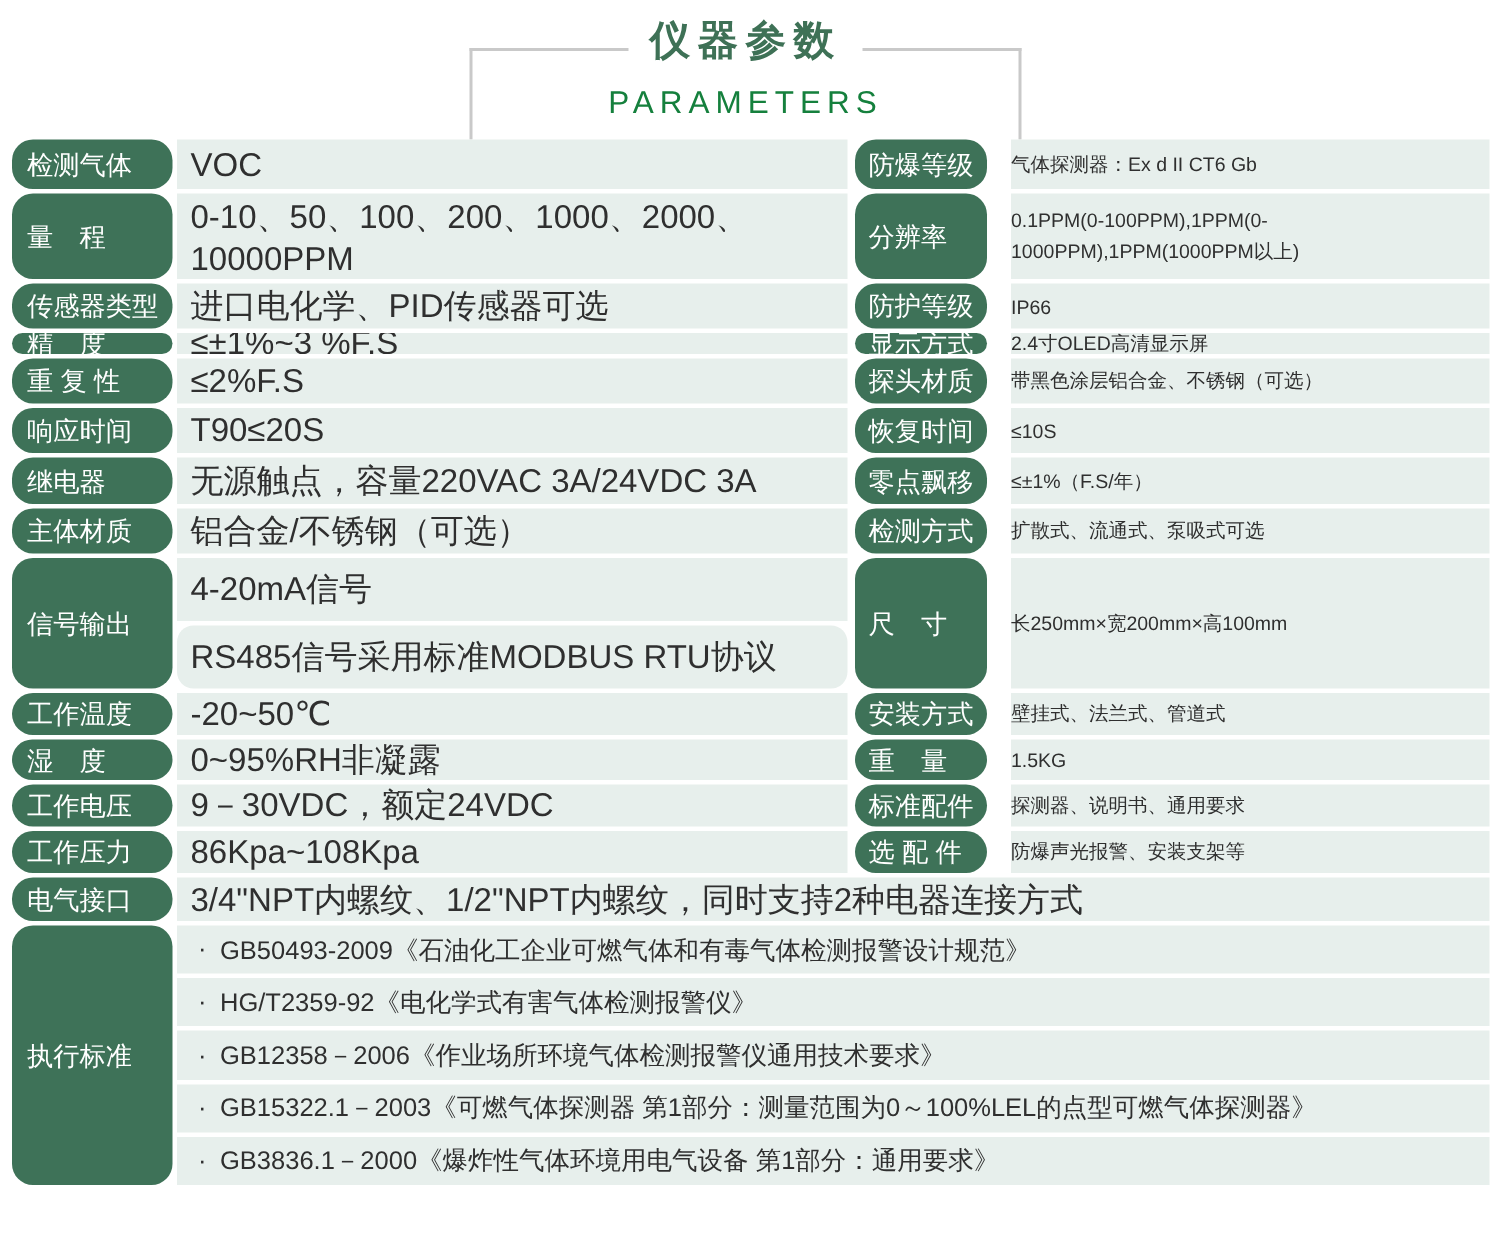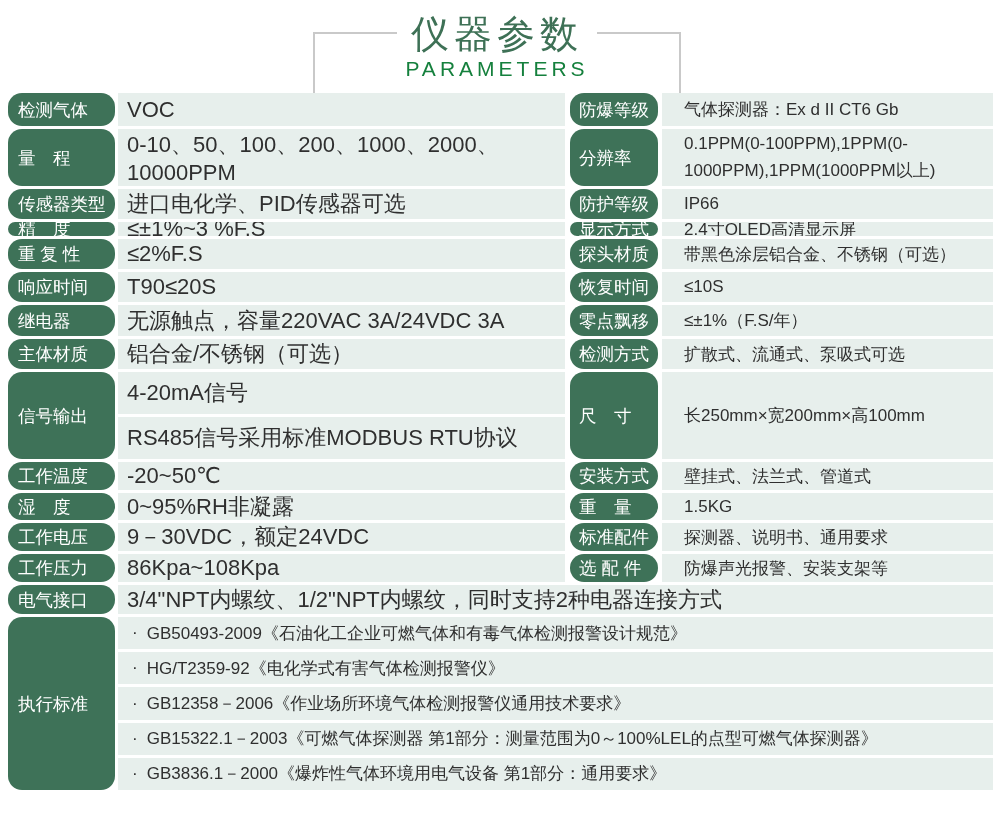--- a/index.html
+++ b/index.html
@@ -9,44 +9,44 @@
     font-family:"Liberation Sans","DejaVu Sans",sans-serif;
   }
   
   .title-box {
     position:absolute; left:313px; top:32px; width:368px; height:61px;
     border:2px solid #c9c9c9; border-bottom:none;
   }
   .title-main {
     position:absolute; top:-25px; left:50%; transform:translateX(-50%);
     background:#ffffff; padding:0 14px; white-space:nowrap;
-    font-size:38px; font-weight:normal; letter-spacing:5px; color:#3e7156;
+    font-size:27px; font-weight:bold; letter-spacing:5px; color:#3e7156;
   }
   .title-sub {
     text-align:center; margin-top:23px;
     font-size:21px; letter-spacing:4px; color:#15803d;
   }
   
   .spec-table { position:absolute; top:93px; left:8px; width:985px; }
   .row { display:flex; margin-bottom:3px; }
   .cell { display:flex; align-items:center; overflow:hidden; }
   .label {
     background:#3e7258; color:#ffffff; font-size:17.5px;
     flex-shrink:0;
     border-radius:14px;
   }
   .value { background:#e7efec; color:#2f2f2f; font-size:22px; }
   .left-label  { width:107px; padding-left:10px; }
   .left-value  { width:447px; margin-left:3px; padding-left:9px; }
   .right-label { width:88px;  margin-left:5px; padding-left:9px; }
-  .right-value { flex:1; margin-left:4px; padding-left:22px; font-size:17px; }
+  .right-value { flex:1; margin-left:16px; padding-left:0; font-size:13px; }
   .full-value  { flex:1; margin-left:3px; padding-left:9px; }
   .left-value-stack { width:447px; margin-left:3px; display:flex; flex-direction:column; }
   .left-value-stack .sub { flex:1; padding-left:9px; }
-  .left-value-stack .sub + .sub { margin-top:3px; }
+  .left-value-stack .sub + .sub { margin-top:3px;border-radius:11px; }
   .standards-stack { flex:1; margin-left:3px; display:flex; flex-direction:column; }
   .standards-stack .std-line {
     flex:1; padding-left:14px; font-size:17px;
   }
   .standards-stack .std-line + .std-line { margin-top:3px; }
   .bullet { margin-right:9px; color:#2f2f2f; }
 </style>
 </head>
 <body>
 

